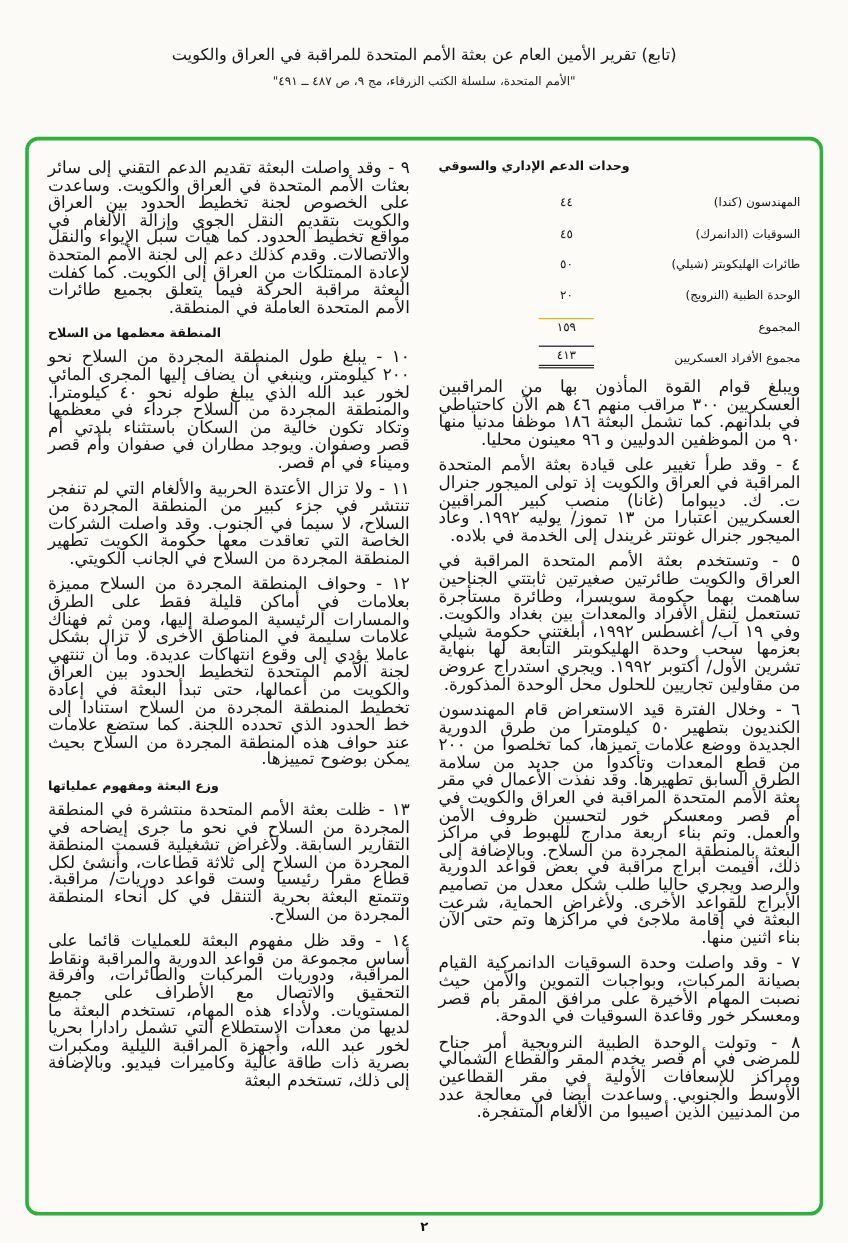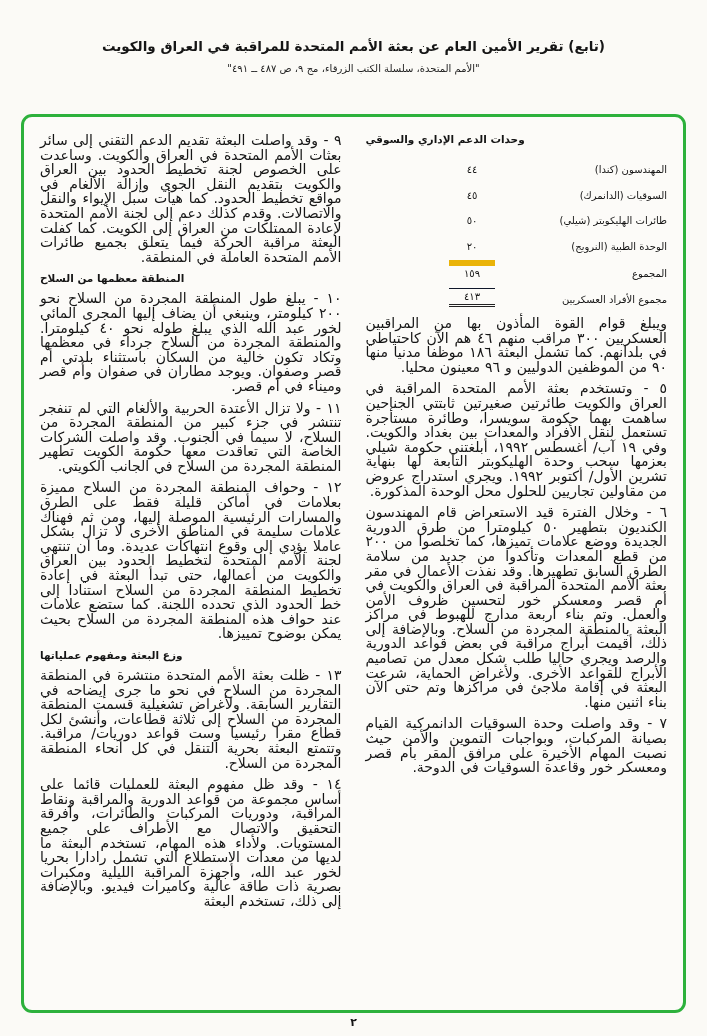--- a/index.html
+++ b/index.html
@@ -6,21 +6,21 @@
   html, body { width:707px; height:1036px; }
   body {
     position:relative;
     background:#fbfaf6;
     color:#151515;
     font-family:"DejaVu Sans", sans-serif;
     direction:rtl;
     overflow:hidden;
   }
   .header { position:absolute; top:38px; left:0; right:0; text-align:center; direction:rtl; }
-  .doc-title { font-size:13.5px; font-weight:bold; letter-spacing:0; }
+  .doc-title { font-size:13.5px; font-weight:normal; letter-spacing:0; }
   .doc-subtitle { margin-top:9px; font-size:10px; color:#222; }
   .content-frame {
     position:absolute; left:21px; top:114px; width:665px; height:899px;
     border:3px solid #2db13c; border-radius:11px;
     padding:16px 16px 10px 16px;
     background:#fcfbf8;
     overflow:hidden;
   }
   .columns { display:flex; flex-direction:row; direction:rtl; gap:24px; height:100%; }
   .col { flex:1 1 0; direction:rtl; min-width:0; }
@@ -30,21 +30,21 @@
     margin-bottom:7px;
     word-spacing:0.5px;
   }
   .sec-heading { font-size:10.5px; font-weight:bold; margin:8px 0 7px 0; text-align:left; }
   .sec-heading.first { margin-top:0; }
   .units-table { margin:2px 0 9px 0; font-size:10px; }
   .unit-row { display:flex; direction:rtl; line-height:15.5px; align-items:flex-end; }
   .unit-label { width:172px;margin-top:10px; }
   .unit-value { width:46px; text-align:center; }
   .unit-row.total { margin-top:2px; }
-  .unit-row.total .unit-value { border-top:6px solid #eab308; }
+  .unit-row.total .unit-value { border-top:1px solid #eab308; }
   .unit-row.grand .unit-value { border-top:1px solid #0f172a; border-bottom:3px double #222; }
   .page-number { position:absolute; bottom:7px; left:0; right:0; text-align:center; font-size:11px; font-weight:bold; }
 </style>
 </head>
 <body>
 
 <div class="page">
 
   <div class="header">
     <div class="doc-title">(تابع) تقرير الأمين العام عن بعثة الأمم المتحدة للمراقبة في العراق والكويت</div>
@@ -77,23 +77,25 @@
               <span class="unit-label">المجموع</span>
               <span class="unit-value">١٥٩</span>
             </div>
             <div class="unit-row grand">
               <span class="unit-label">مجموع الأفراد العسكريين</span>
               <span class="unit-value">٤١٣</span>
             </div>
           </div>
         <div class="col-body" id="right-blocks">
             <p class="para">ويبلغ قوام القوة المأذون بها من المراقبين العسكريين ٣٠٠ مراقب منهم ٤٦ هم الآن كاحتياطي في بلدانهم. كما تشمل البعثة ١٨٦ موظفا مدنيا منها ٩٠ من الموظفين الدوليين و ٩٦ معينون محليا.</p>
+            <p class="para">٤ -  وقد طرأ تغيير على قيادة بعثة الأمم المتحدة المراقبة في العراق والكويت إذ تولى الميجور جنرال ت. ك. ديبواما (غانا) منصب كبير المراقبين العسكريين اعتبارا من ١٣ تموز/ يوليه ١٩٩٢. وعاد الميجور جنرال غونتر غريندل إلى الخدمة في بلاده.</p>
             <p class="para">٥ -  وتستخدم بعثة الأمم المتحدة المراقبة في العراق والكويت طائرتين صغيرتين ثابتتي الجناحين ساهمت بهما حكومة سويسرا، وطائرة مستأجرة تستعمل لنقل الأفراد والمعدات بين بغداد والكويت. وفي ١٩ آب/ أغسطس ١٩٩٢، أبلغتني حكومة شيلي بعزمها سحب وحدة الهليكوبتر التابعة لها بنهاية تشرين الأول/ أكتوبر ١٩٩٢. ويجري استدراج عروض من مقاولين تجاريين للحلول محل الوحدة المذكورة.</p>
             <p class="para">٦ -  وخلال الفترة قيد الاستعراض قام المهندسون الكنديون بتطهير ٥٠ كيلومترا من طرق الدورية الجديدة ووضع علامات تميزها، كما تخلصوا من ٢٠٠ من قطع المعدات وتأكدوا من جديد من سلامة الطرق السابق تطهيرها. وقد نفذت الأعمال في مقر بعثة الأمم المتحدة المراقبة في العراق والكويت في أم قصر ومعسكر خور لتحسين ظروف الأمن والعمل. وتم بناء أربعة مدارج للهبوط في مراكز البعثة بالمنطقة المجردة من السلاح. وبالإضافة إلى ذلك، أقيمت أبراج مراقبة في بعض قواعد الدورية والرصد ويجري حاليا طلب شكل معدل من تصاميم الأبراج للقواعد الأخرى. ولأغراض الحماية، شرعت البعثة في إقامة ملاجئ في مراكزها وتم حتى الآن بناء اثنين منها.</p>
             <p class="para">٧ -  وقد واصلت وحدة السوقيات الدانمركية القيام بصيانة المركبات، وبواجبات التموين والأمن حيث نصبت المهام الأخيرة على مرافق المقر بأم قصر ومعسكر خور وقاعدة السوقيات في الدوحة.</p>
+            <p class="para">٨ -  وتولت الوحدة الطبية النرويجية أمر جناح للمرضى في أم قصر يخدم المقر والقطاع الشمالي ومراكز للإسعافات الأولية في مقر القطاعين الأوسط والجنوبي. وساعدت أيضا في معالجة عدد من المدنيين الذين أصيبوا من الألغام المتفجرة.</p>
           </div>
       </div>
 
       <div class="col col-left">
         <div class="col-body" id="left-blocks">
             <p class="para">٩ -  وقد واصلت البعثة تقديم الدعم التقني إلى سائر بعثات الأمم المتحدة في العراق والكويت. وساعدت على الخصوص لجنة تخطيط الحدود بين العراق والكويت بتقديم النقل الجوي وإزالة الألغام في مواقع تخطيط الحدود. كما هيأت سبل الإيواء والنقل والاتصالات. وقدم كذلك دعم إلى لجنة الأمم المتحدة لإعادة الممتلكات من العراق إلى الكويت. كما كفلت البعثة مراقبة الحركة فيما يتعلق بجميع طائرات الأمم المتحدة العاملة في المنطقة.</p>
             <div class="sec-heading">المنطقة معظمها من السلاح</div>
             <p class="para">١٠ -  يبلغ طول المنطقة المجردة من السلاح نحو ٢٠٠ كيلومتر، وينبغي أن يضاف إليها المجرى المائي لخور عبد الله الذي يبلغ طوله نحو ٤٠ كيلومترا. والمنطقة المجردة من السلاح جرداء في معظمها وتكاد تكون خالية من السكان باستثناء بلدتي أم قصر وصفوان. ويوجد مطاران في صفوان وأم قصر وميناء في أم قصر.</p>
             <p class="para">١١ -  ولا تزال الأعتدة الحربية والألغام التي لم تنفجر تنتشر في جزء كبير من المنطقة المجردة من السلاح، لا سيما في الجنوب. وقد واصلت الشركات الخاصة التي تعاقدت معها حكومة الكويت تطهير المنطقة المجردة من السلاح في الجانب الكويتي.</p>
             <p class="para">١٢ -  وحواف المنطقة المجردة من السلاح مميزة بعلامات في أماكن قليلة فقط على الطرق والمسارات الرئيسية الموصلة إليها، ومن ثم فهناك علامات سليمة في المناطق الأخرى لا تزال بشكل عاملا يؤدي إلى وقوع انتهاكات عديدة. وما أن تنتهي لجنة الأمم المتحدة لتخطيط الحدود بين العراق والكويت من أعمالها، حتى تبدأ البعثة في إعادة تخطيط المنطقة المجردة من السلاح استنادا إلى خط الحدود الذي تحدده اللجنة. كما ستضع علامات عند حواف هذه المنطقة المجردة من السلاح بحيث يمكن بوضوح تمييزها.</p>

